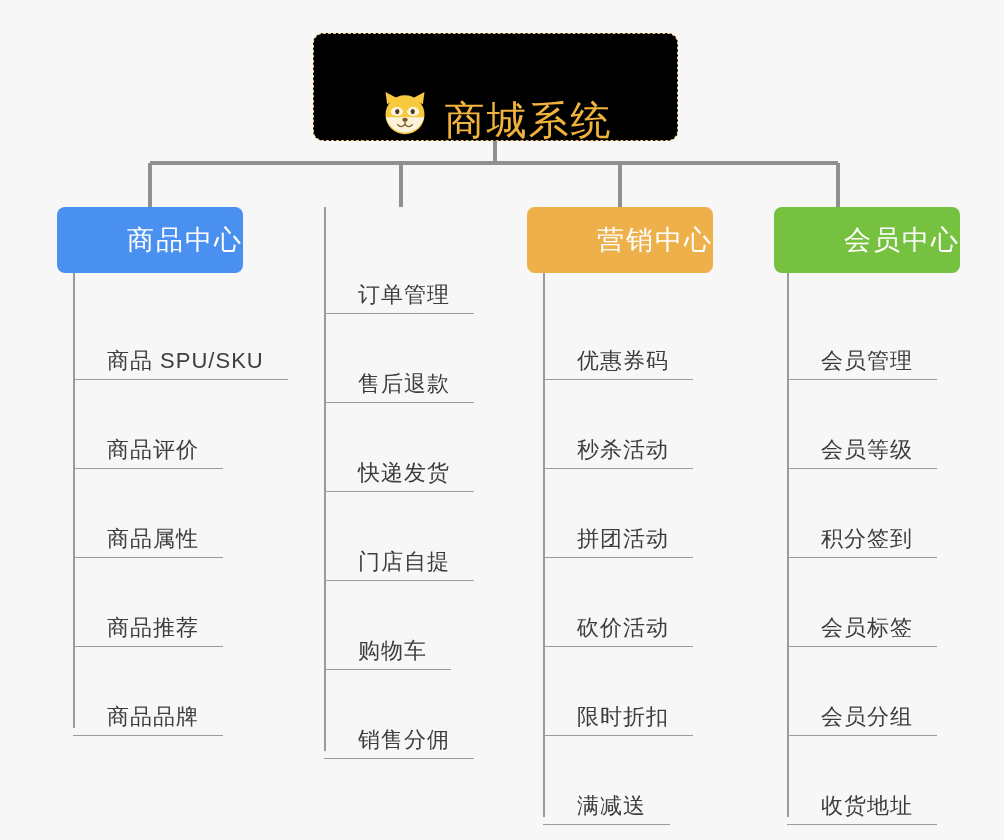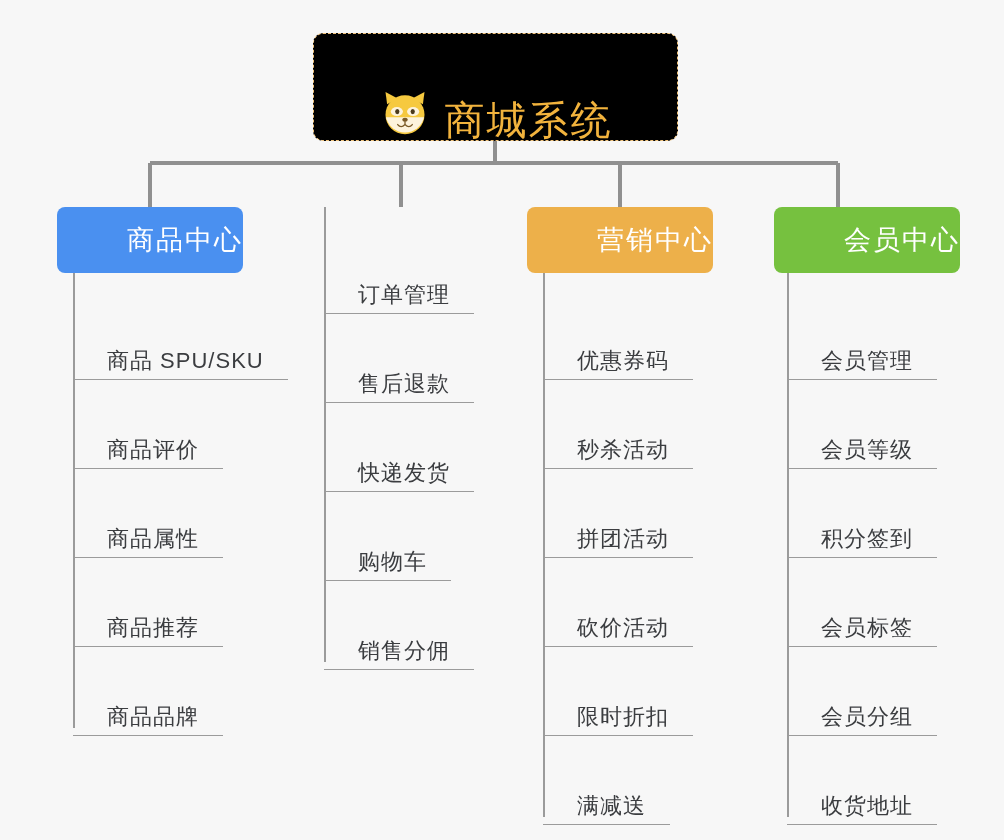--- a/index.html
+++ b/index.html
@@ -187,20 +187,23 @@
       <div class="leaf">
           <span class="leaf-text">订单管理</span>
         </div>
       <div class="leaf">
           <span class="leaf-text">售后退款</span>
         </div>
       <div class="leaf">
           <span class="leaf-text">快递发货</span>
         </div>
       <div class="leaf">
+          <span class="leaf-text">门店自提</span>
+        </div>
+      <div class="leaf">
           <span class="leaf-text">购物车</span>
         </div>
       <div class="leaf">
           <span class="leaf-text">销售分佣</span>
         </div>
     </div>
   </div>
 
   <div class="branch c2">
     <div class="branch-header" style="background:#edb04a">

